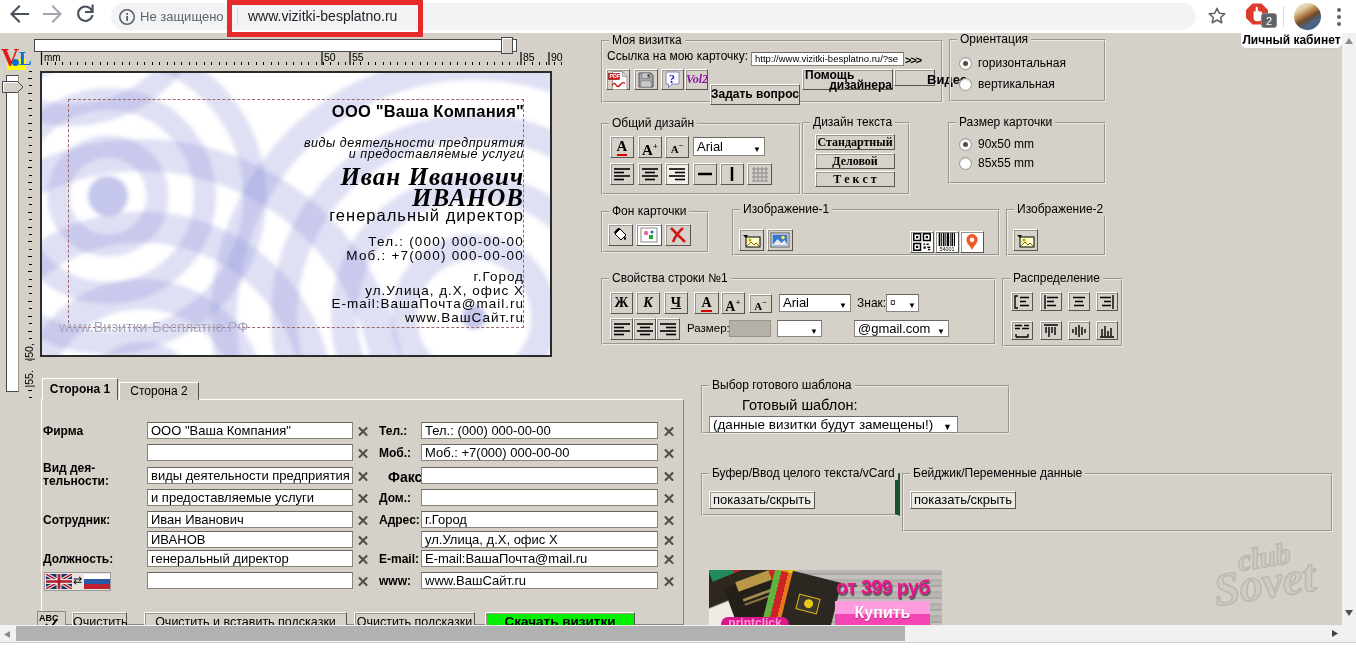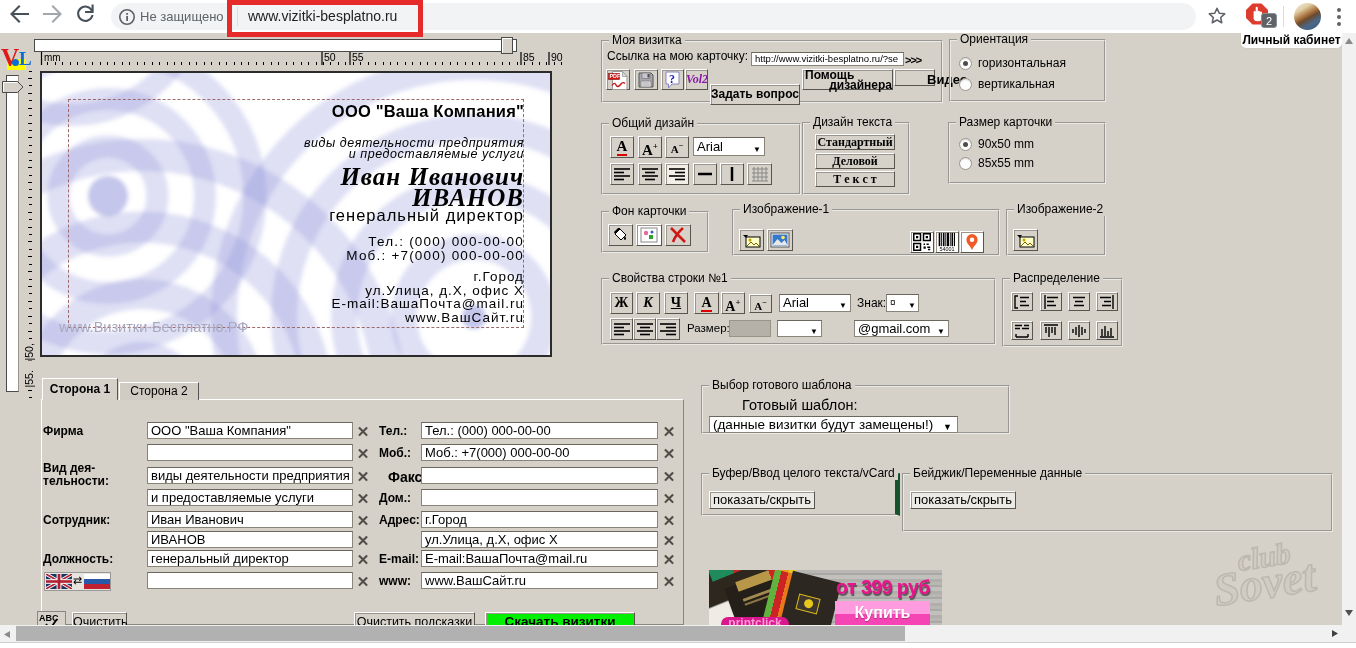--- a/index.html
+++ b/index.html
@@ -612,20 +612,21 @@
           <rect y="10" width="26" height="5" fill="#c02030"></rect>
         </svg>
     </div>
 
 
     <div class="abs" style="left:37px;top:578px;width:29px;height:21px;background:#d6d2c9;border:1px solid #888;"><svg width="26" height="19" viewBox="0 0 26 19">
           <text x="1" y="9" font-size="9" font-weight="bold" font-family="Liberation Sans">ABC</text>
           <path d="M8 12 l4 5 7 -10" stroke="#000" stroke-width="1.8" fill="none"></path>
         </svg></div>
     <div class="btn" style="left:72px;top:579px;width:55px;height:20px;font-size:12.5px;line-height:18px;">Очистить</div>
+    <div class="btn" style="left:144px;top:579px;width:203px;height:20px;font-size:12.5px;line-height:18px;">Очистить и вставить подсказки</div>
     <div class="btn" style="left:354px;top:579px;width:121px;height:20px;font-size:12.5px;line-height:18px;">Очистить подсказки</div>
     <div class="btn b" style="left:485px;top:579px;width:150px;height:20px;font-size:13.5px;line-height:18px;background:#00f000;color:#000000;">Скачать визитки</div>
 
     <div class="fs" style="left:701px;top:352px;width:309px;height:49px;">
       <span class="lg">Выбор готового шаблона</span>
       <div class="txt" style="left:6px;top:10px;font-size:14.5px;margin-left:33px;">Готовый шаблон:</div>
       <div class="inp" style="left:6px;top:29px;width:249px;height:17px;font-size:13.5px;line-height:15px;">(данные визитки будут замещены!)<span style="position:absolute;right:5px;top:3px;font-size:9px;">▼</span></div>
     </div>
 
     <div class="fs" style="left:701px;top:440px;width:199px;height:43px;border-right:5px solid #14532d;">

